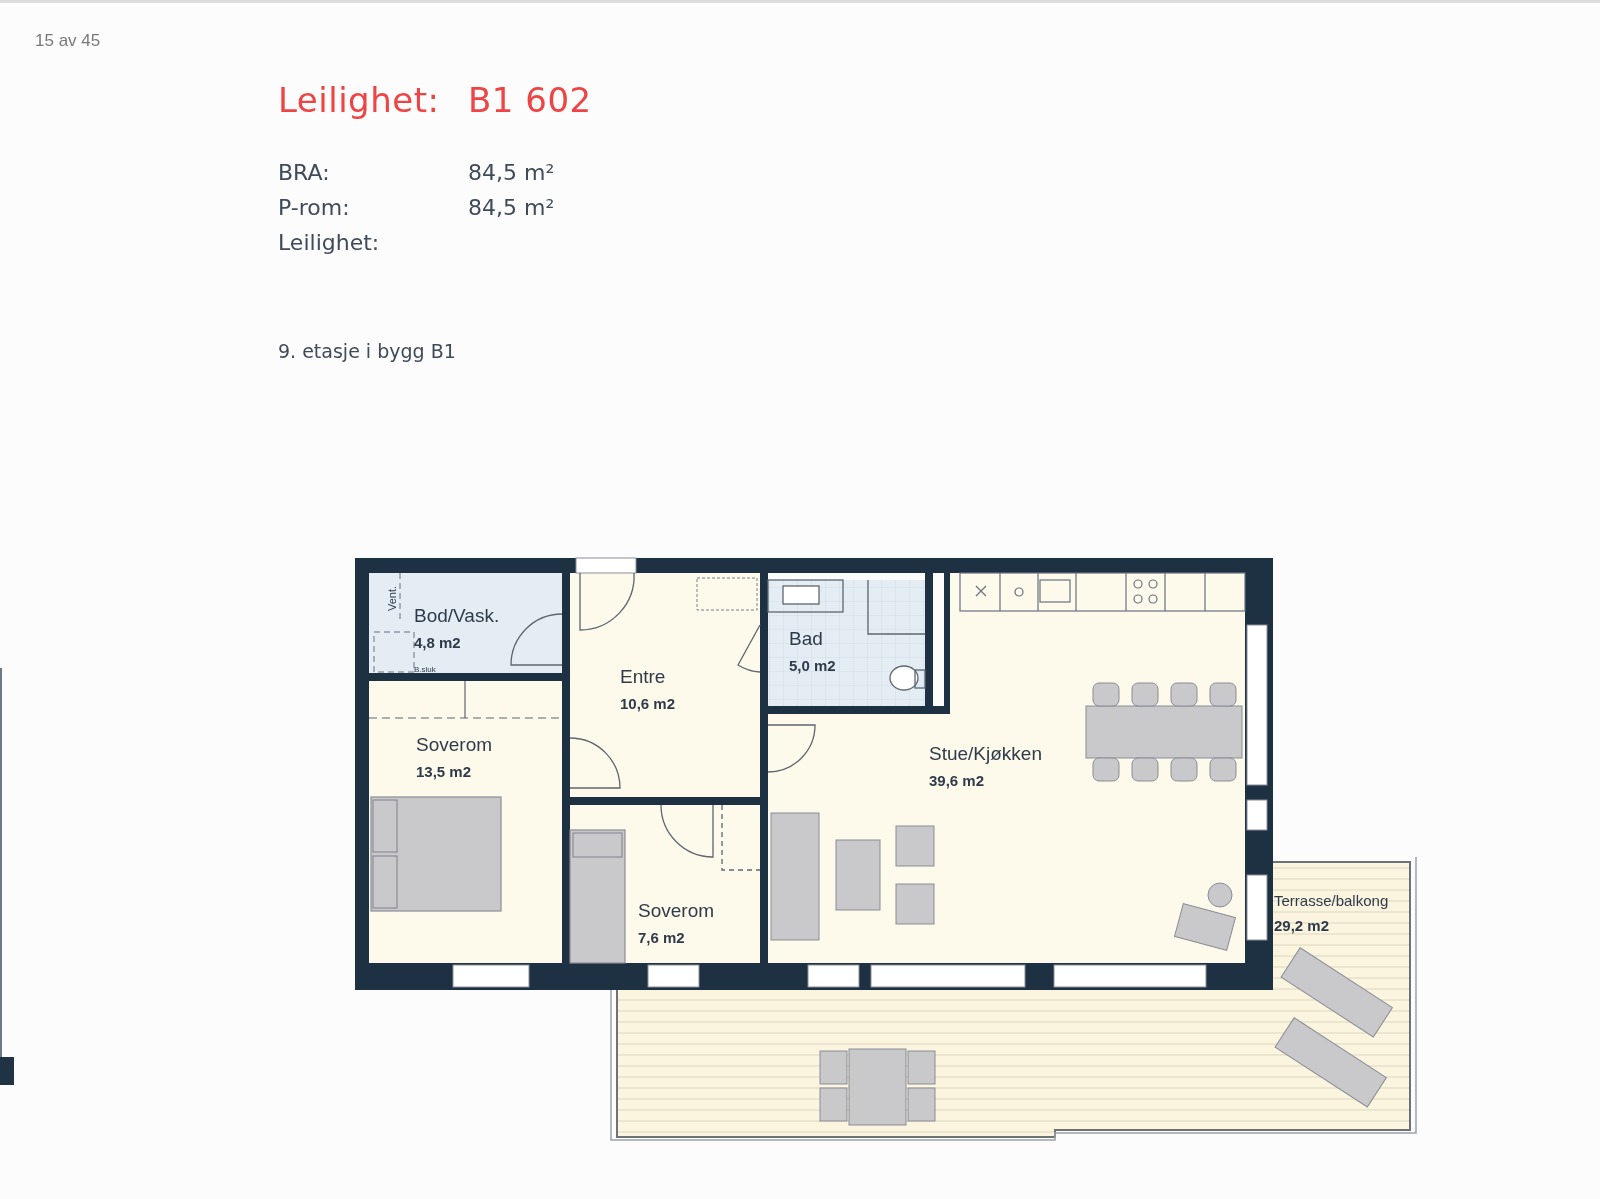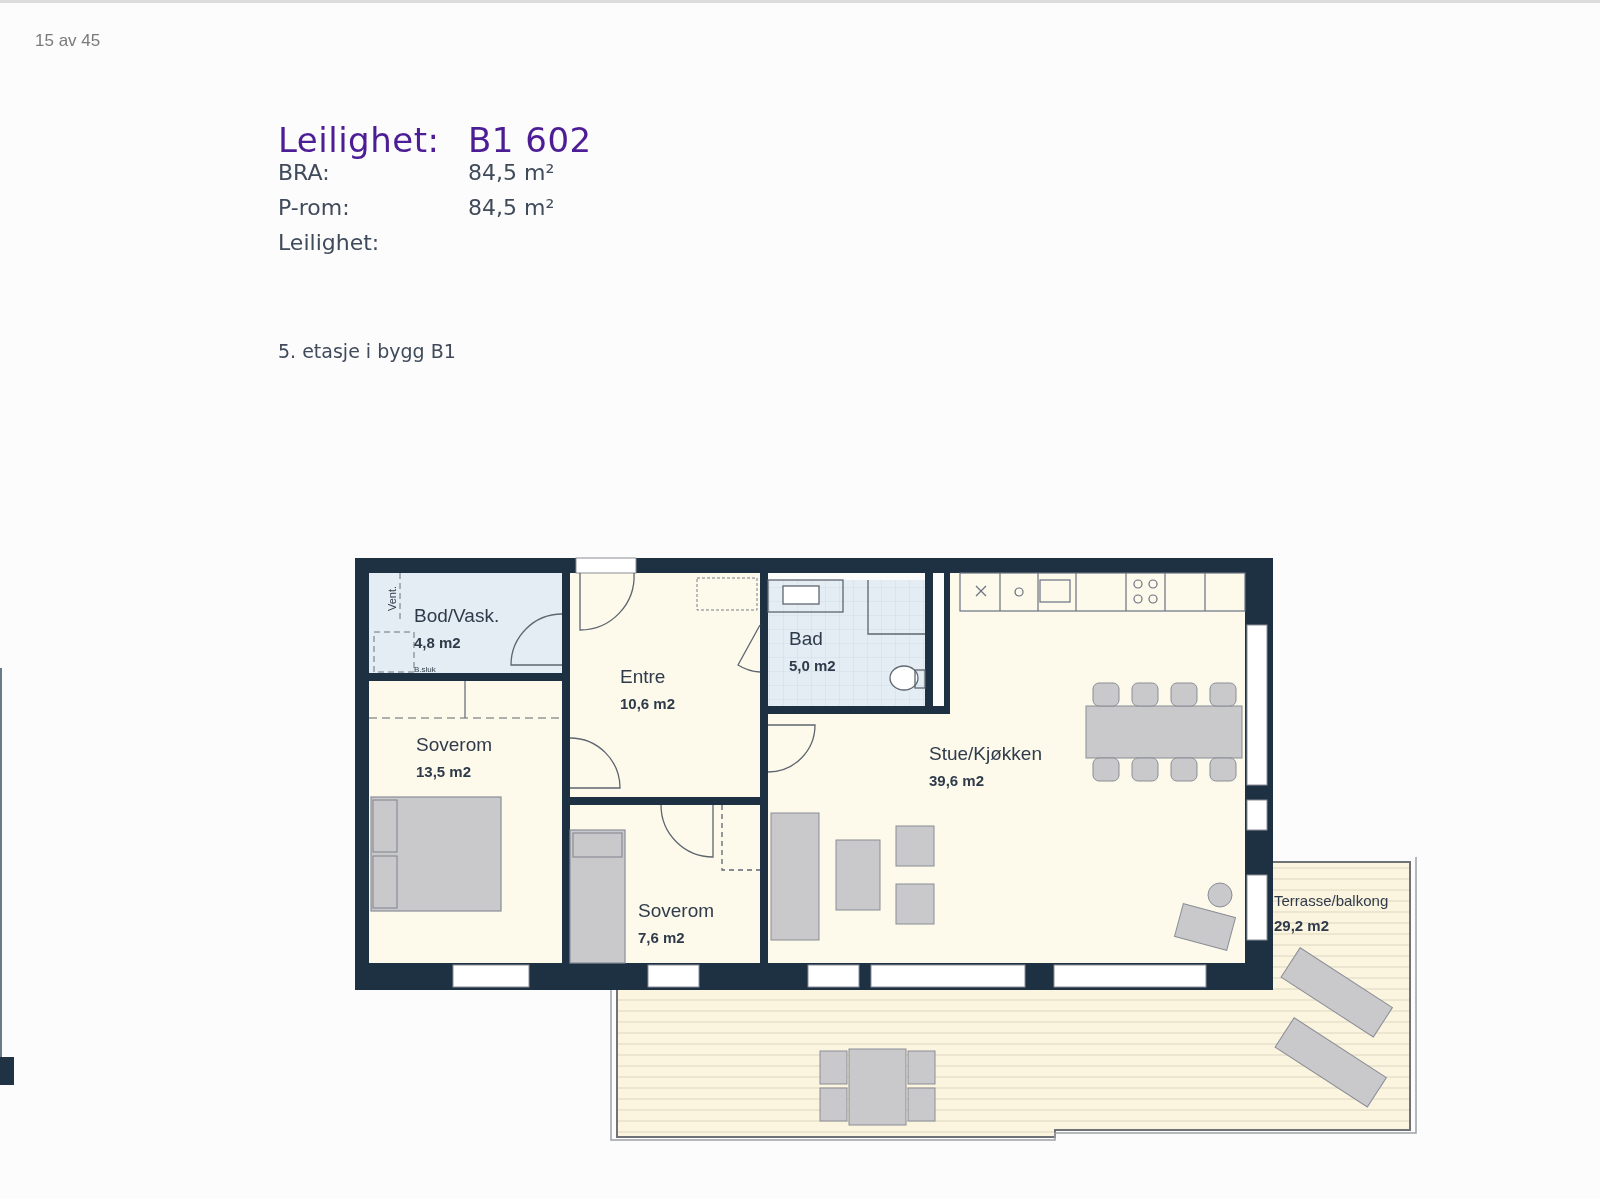--- a/index.html
+++ b/index.html
@@ -8,23 +8,22 @@
     background: #fcfcfc;
     font-family: "DejaVu Serif", serif;
   }
   .topbar { position: absolute; left: 0; top: 0; width: 1600px; height: 3px; background: #dcdcdc; }
   .page-indicator {
     position: absolute; left: 35px; top: 31px;
     font-family: "Liberation Sans", sans-serif; font-size: 17px; color: #7a7a7a;
   }
   .title {
     position: absolute; left: 278px; top: 80px;
-    font-family: "DejaVu Sans", sans-serif; font-size: 34px; color: #4c1d95; font-weight: normal;
+    font-family: "DejaVu Sans", sans-serif; font-size: 34px; color: #ef4444; font-weight: normal;
     letter-spacing: 0.5px;
-    margin-top: 40px;
   }
   .title .lbl { display: inline-block; width: 190px; }
   .specs { position: absolute; left: 278px; top: 160px; font-family: "DejaVu Sans", sans-serif; font-size: 22px; color: #3f4a5a; }
   .spec-row { height: 35px; display: flex; }
   .spec-row .k { width: 190px; }
   .floor-note { position: absolute; left: 278px; top: 340px; font-family: "DejaVu Sans", sans-serif; font-size: 19px; color: #3f4a5a; }
   .left-edge { position: absolute; left: 0; top: 668px; width: 2px; height: 390px; background: #6a7a88; }
   .left-edge-block { position: absolute; left: 0; top: 1057px; width: 14px; height: 28px; background: #1f3344; }
   .plan { position: absolute; left: 0; top: 0; }
   .plan text { font-family: "Liberation Sans", sans-serif; fill: #2f3b4b; }
@@ -46,21 +45,21 @@
   </div>
   <div class="spec-row">
     <span class="k">P-rom:</span>
     <span class="v">84,5 m²</span>
   </div>
   <div class="spec-row">
     <span class="k">Leilighet:</span>
   </div>
 </div>
 
-<div class="floor-note">5. etasje i bygg B1</div>
+<div class="floor-note">9. etasje i bygg B1</div>
 
 <div class="left-edge"></div>
 <div class="left-edge-block"></div>
 
 <svg class="plan" width="1600" height="1199">
   <defs>
     <pattern id="deck" width="10" height="11" patternUnits="userSpaceOnUse">
       <rect width="10" height="11" fill="#fbf5e0"></rect>
       <line x1="0" y1="10" x2="10" y2="10" stroke="#ddd6bf" stroke-width="1"></line>
     </pattern>

